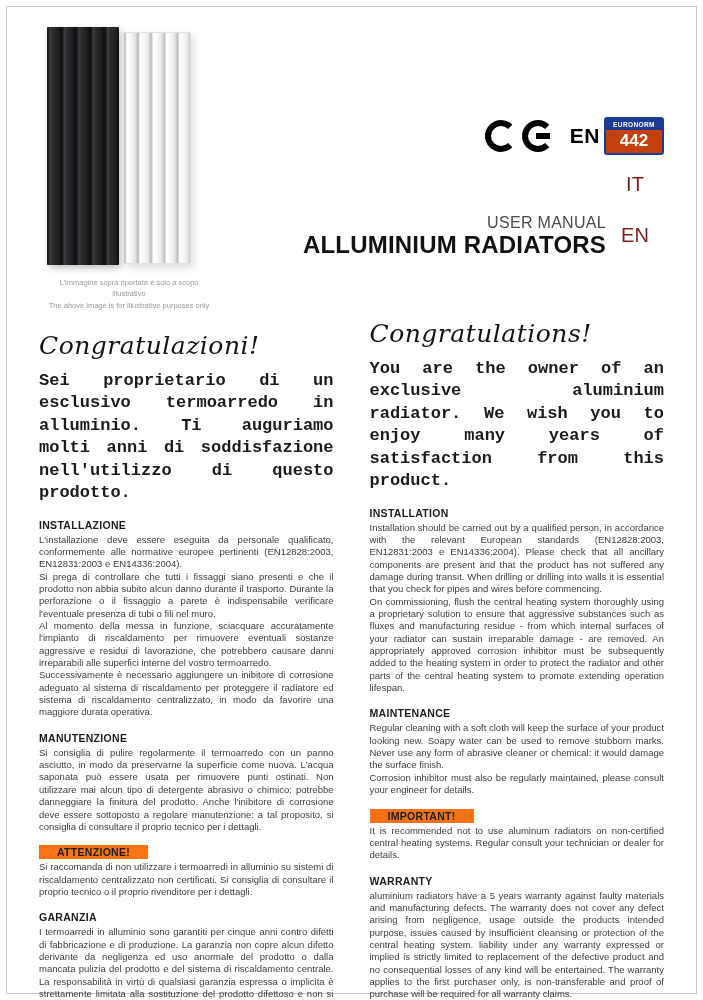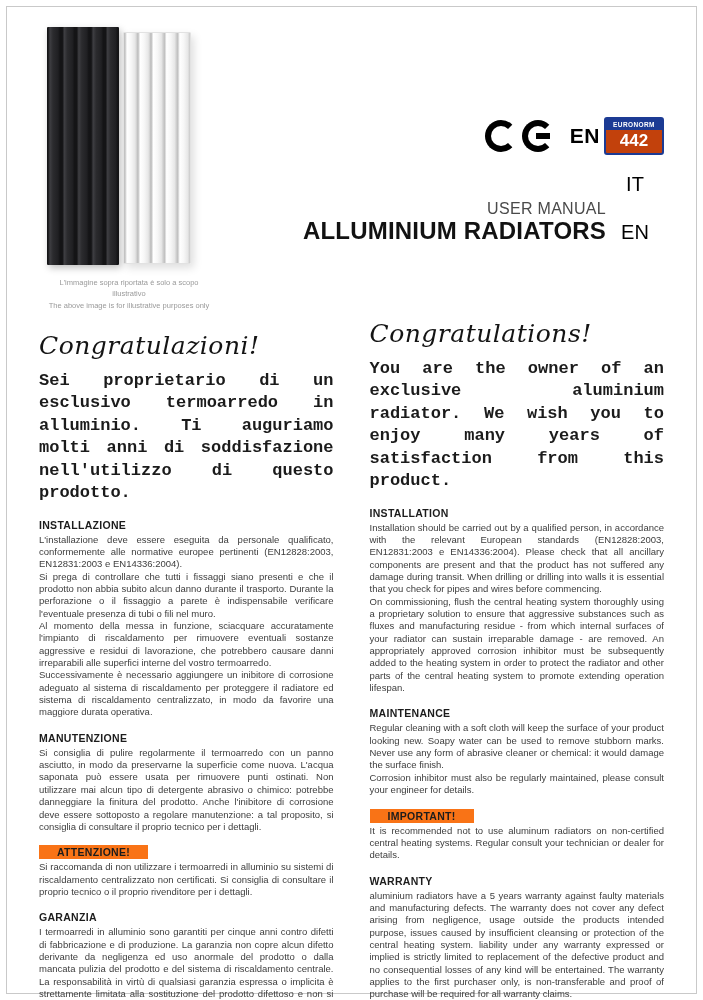--- a/index.html
+++ b/index.html
@@ -73,26 +73,26 @@
     font-size: 6.5px; font-weight: bold; letter-spacing: 0.4px;
     text-align: center; padding: 2px 0 2px;
   }
   .badge-number {
     background: #c2410c; color: #ffffff;
     font-weight: bold; font-size: 17px;
     text-align: center; padding: 1px 0 2px;
   }
 
   .title-row { display: flex; justify-content: flex-end; align-items: center; }
-  .title-row + .title-row { margin-top: 4px; align-items: flex-end; }
+  .title-row + .title-row { margin-top: 18px; }
   .titles { text-align: right; }
   .small-title { font-size: 16px; color: #4a4a4a; letter-spacing: 0.3px; line-height: 1.15; }
   .large-title { font-size: 28px; font-weight: bold; color: #121212; letter-spacing: 0.2px; line-height: 1.05; }
   .large-title.second { font-size: 24px; }
-  .lang-label { width: 58px; text-align: center; font-size: 20px; color: #000000; }
+  .lang-label { width: 58px; text-align: center; font-size: 20px; color: #7f1d1d; }
 
   
   .columns { display: flex; gap: 36px; margin-top: 6px; }
   .col { flex: 1; min-width: 0; }
 
   .script-heading {
     font-family: "DejaVu Serif", serif;
     font-style: italic;
     font-size: 25px; color: #141414;
     margin-bottom: 10px;

